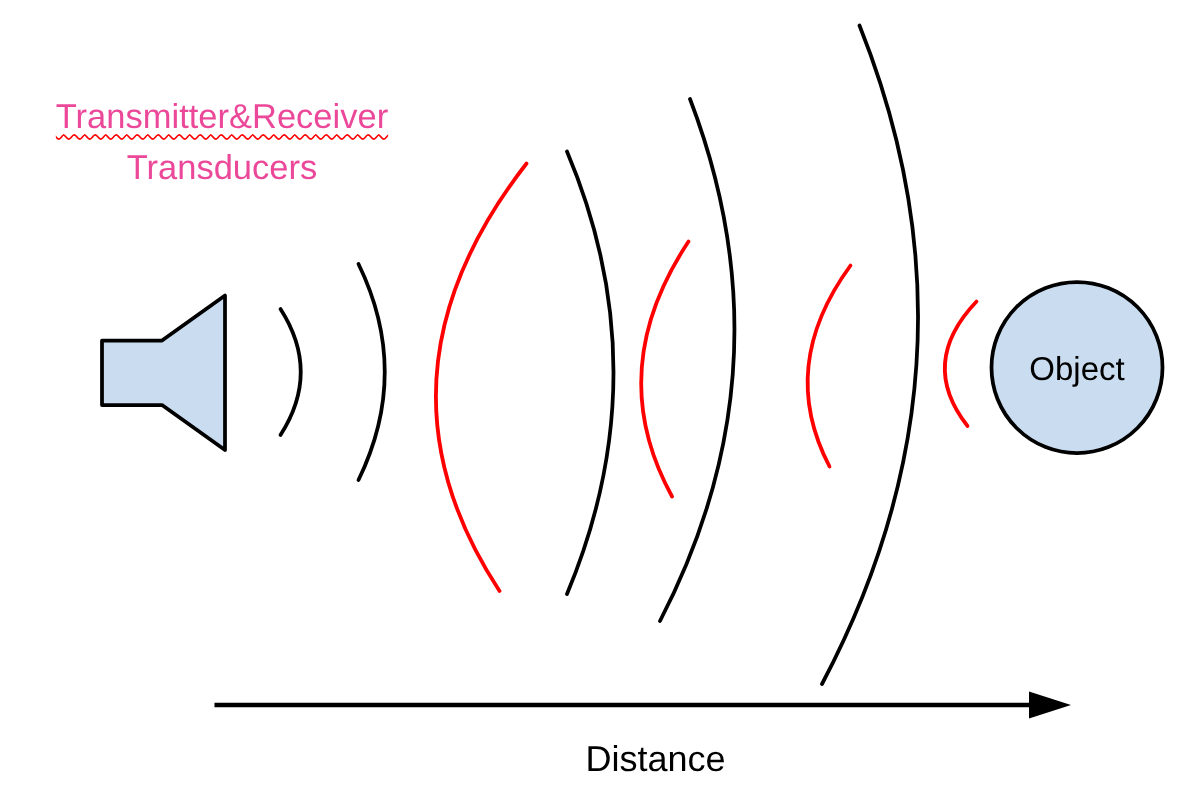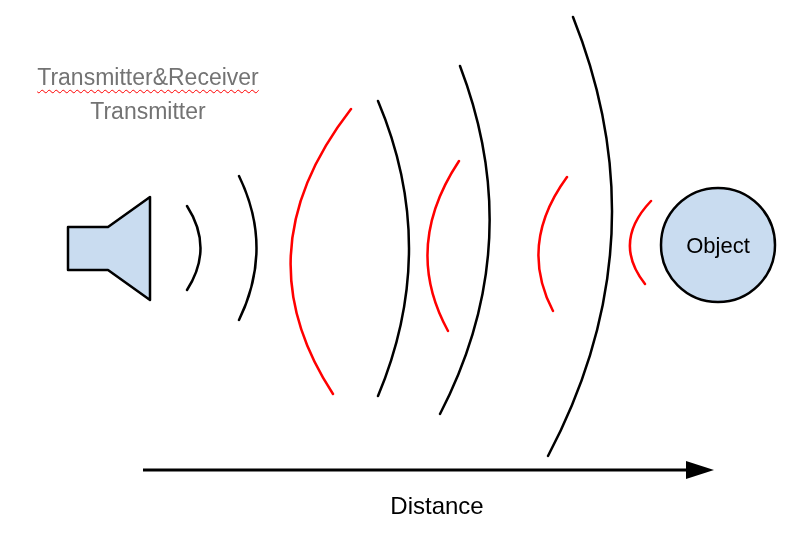--- a/index.html
+++ b/index.html
@@ -19,21 +19,21 @@
     position: absolute;
     left: 0;
     top: 0;
   }
   .title-block {
     position: absolute;
     left: 18px;
     top: 60px;
     width: 260px;
     text-align: center;
-    color: #737373;
+    color: #ec4899;
     font-size: 23px;
     line-height: 34px;
   }
   .title-line1 {
     display: inline-block;
     text-decoration: underline;
     text-decoration-style: wavy;
     text-decoration-color: #ff0000;
     text-decoration-thickness: 1px;
     text-underline-offset: 4px;
@@ -69,16 +69,16 @@
     <circle cx="718" cy="245" r="57" stroke="#000000" stroke-width="2.5" fill="#c9dcf0"></circle>
     <text x="718" y="253" text-anchor="middle" font-size="22" class="svg-label">Object</text>
 
     <line x1="143" y1="470" x2="688" y2="470" stroke="#000000" stroke-width="3"></line>
     <polygon points="686,461 714,470 686,479" fill="#000000"></polygon>
     <text x="437" y="514" text-anchor="middle" font-size="24" class="svg-label">Distance</text>
   </svg>
 
   <div class="title-block">
     <span class="title-line1">Transmitter&amp;Receiver</span>
-    <span class="title-line2">Transmitter</span>
+    <span class="title-line2">Transducers</span>
   </div>
 
 </div>
 
 </body></html>

